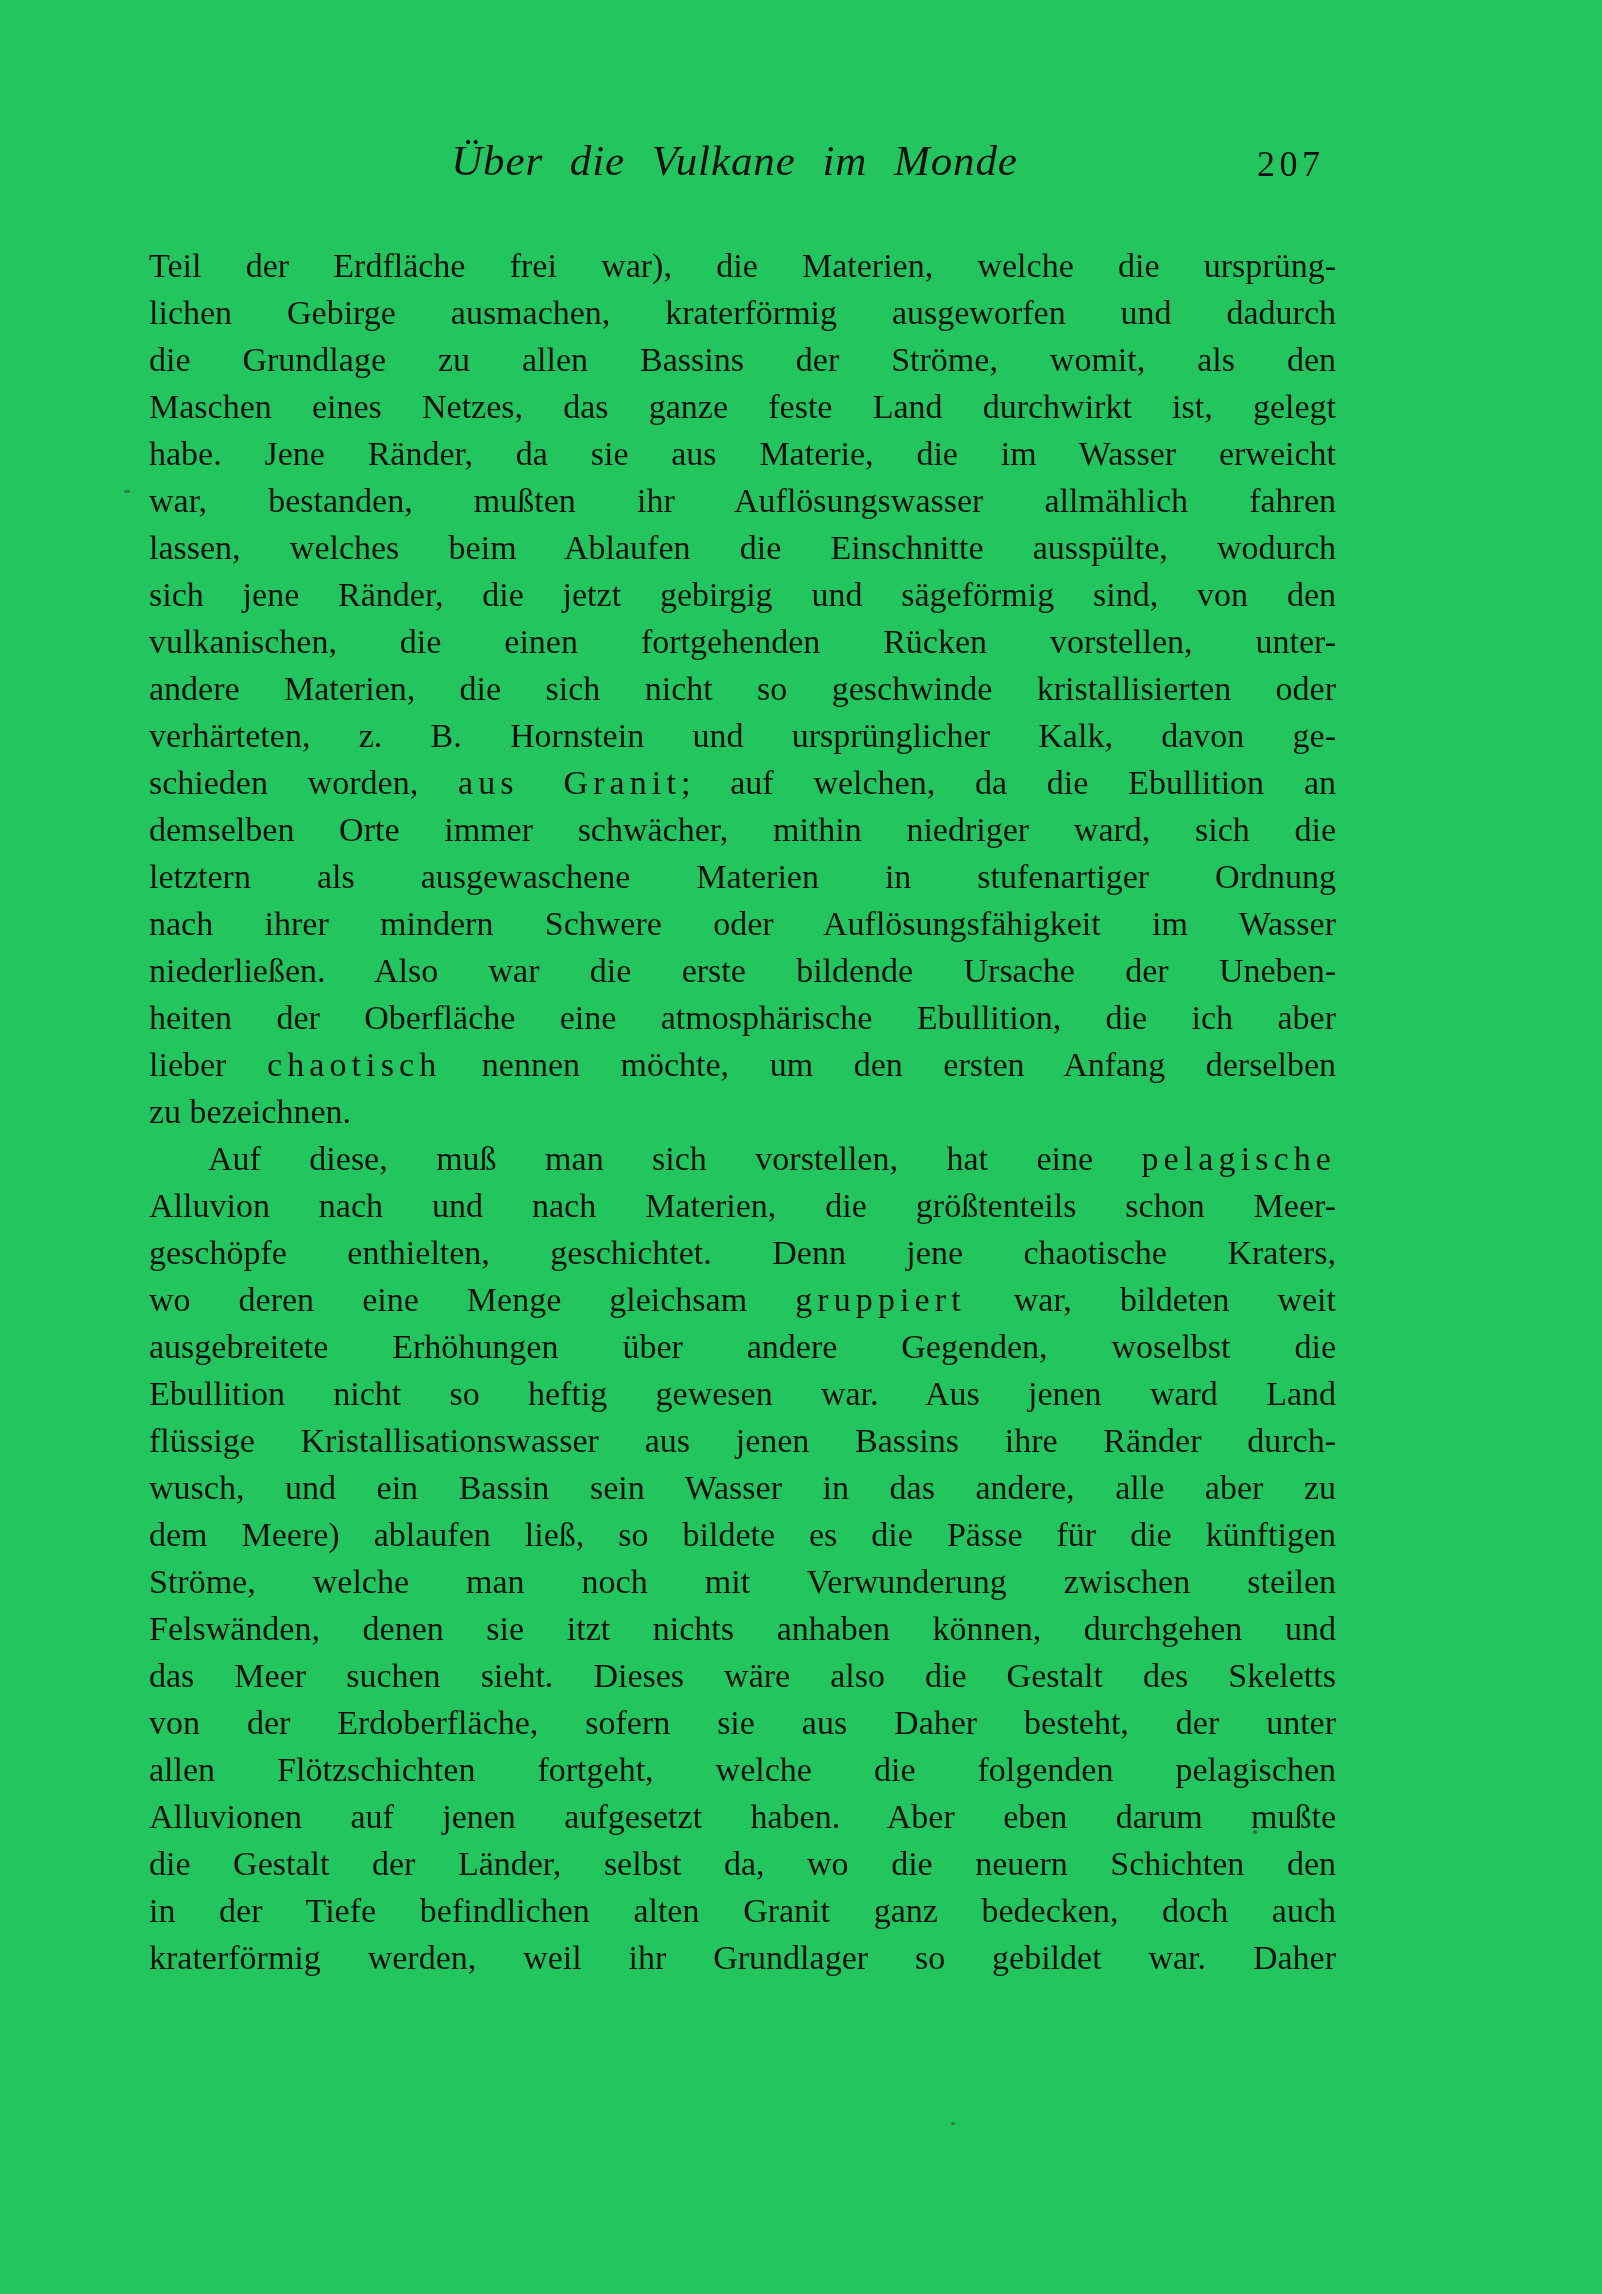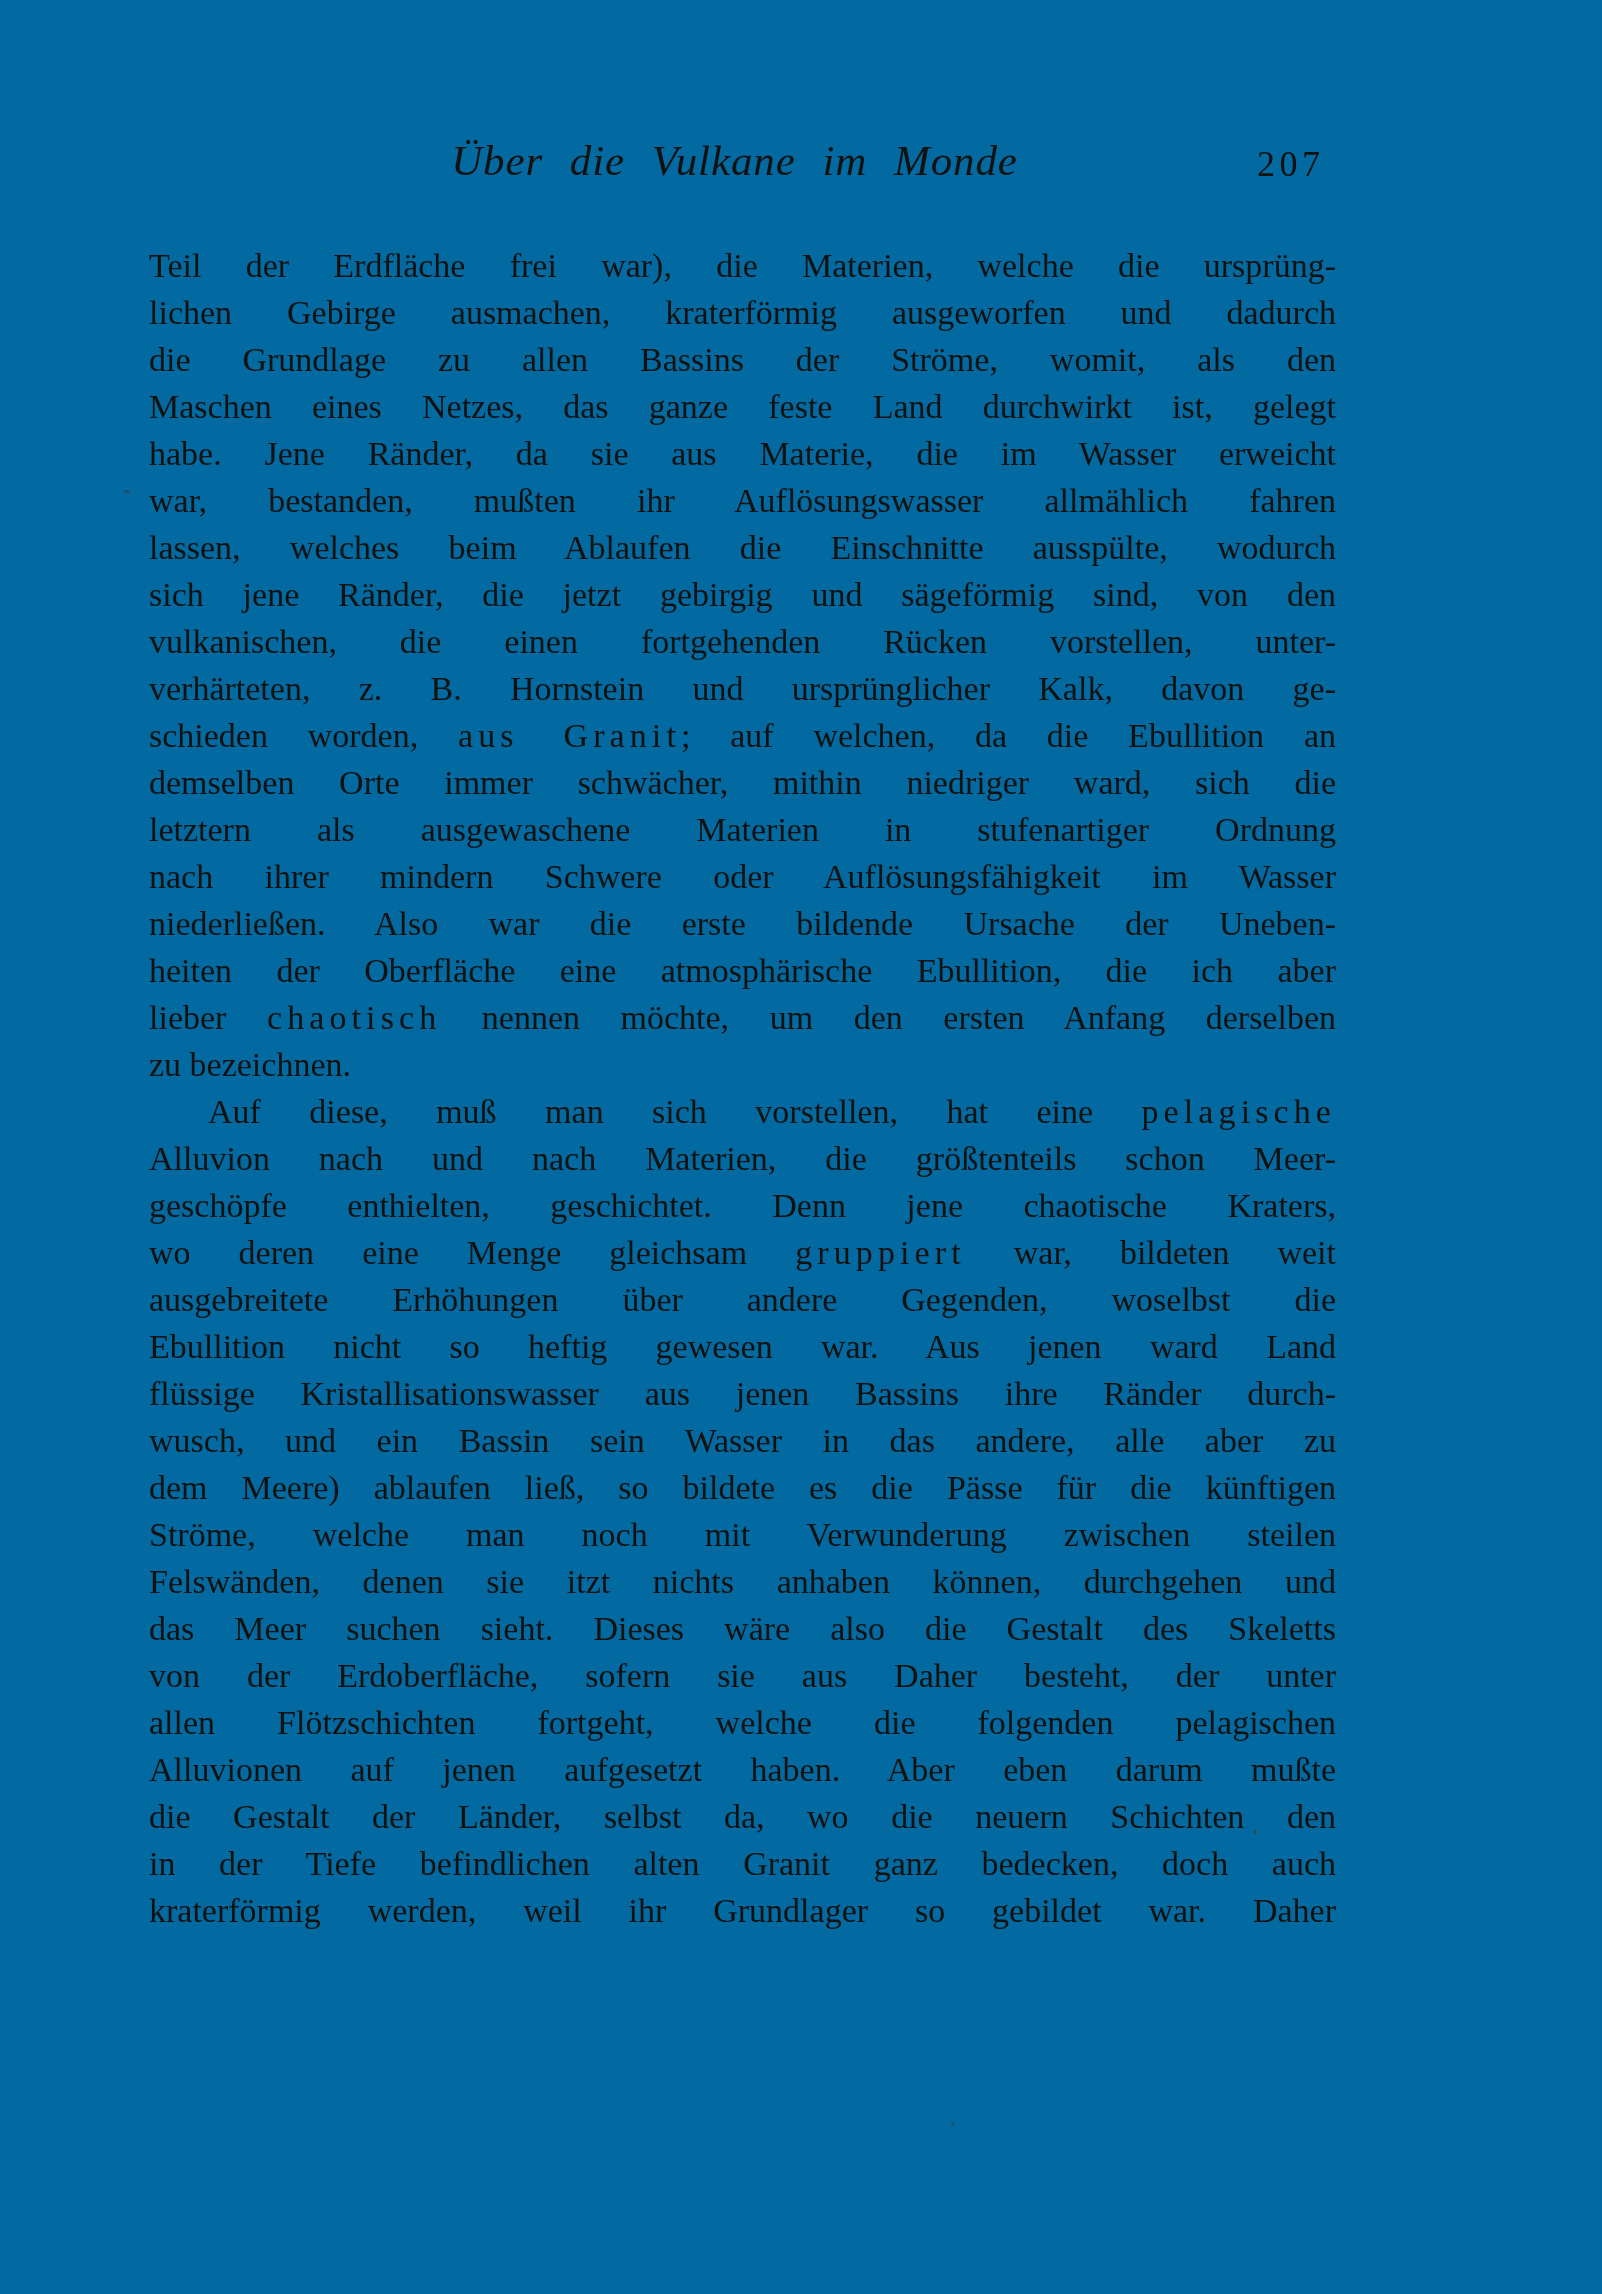--- a/index.html
+++ b/index.html
@@ -4,21 +4,21 @@
 <style>
   html, body {
     margin: 0;
     padding: 0;
     background: #ffffff;
   }
   .page {
     position: relative;
     width: 1603px;
     height: 2295px;
-    background: #0369a1;
+    background: #22c55e;
     color: #141210;
     font-family: "Liberation Serif", "DejaVu Serif", serif;
     overflow: hidden;
   }
   
   .running-head {
     position: absolute;
     top: 136px;
     left: 141px;
     width: 1187px;
@@ -92,20 +92,21 @@
   <div class="body-text">
       <div class="line"><span>Teil der Erdfläche frei war), die Materien, welche die ursprüng-</span></div>
       <div class="line"><span>lichen Gebirge ausmachen, kraterförmig ausgeworfen und dadurch</span></div>
       <div class="line"><span>die Grundlage zu allen Bassins der Ströme, womit, als den</span></div>
       <div class="line"><span>Maschen eines Netzes, das ganze feste Land durchwirkt ist, gelegt</span></div>
       <div class="line"><span>habe. Jene Ränder, da sie aus Materie, die im Wasser erweicht</span></div>
       <div class="line"><span>war, bestanden, mußten ihr Auflösungswasser allmählich fahren</span></div>
       <div class="line"><span>lassen, welches beim Ablaufen die Einschnitte ausspülte, wodurch</span></div>
       <div class="line"><span>sich jene Ränder, die jetzt gebirgig und sägeförmig sind, von den</span></div>
       <div class="line"><span>vulkanischen, die einen fortgehenden Rücken vorstellen, unter-</span></div>
+      <div class="line"><span>andere Materien, die sich nicht so geschwinde kristallisierten oder</span></div>
       <div class="line"><span>verhärteten, z. B. Hornstein und ursprünglicher Kalk, davon ge-</span></div>
       <div class="line"><span>schieden worden, </span><span class="gesperrt">aus Granit</span><span>; auf welchen, da die Ebullition an</span></div>
       <div class="line"><span>demselben Orte immer schwächer, mithin niedriger ward, sich die</span></div>
       <div class="line"><span>letztern als ausgewaschene Materien in stufenartiger Ordnung</span></div>
       <div class="line"><span>nach ihrer mindern Schwere oder Auflösungsfähigkeit im Wasser</span></div>
       <div class="line"><span>niederließen. Also war die erste bildende Ursache der Uneben-</span></div>
       <div class="line"><span>heiten der Oberfläche eine atmosphärische Ebullition, die ich aber</span></div>
       <div class="line"><span>lieber </span><span class="gesperrt">chaotisch</span><span> nennen möchte, um den ersten Anfang derselben</span></div>
       <div class="line para-end"><span>zu bezeichnen.</span></div>
       <div class="line indent"><span>Auf diese, muß man sich vorstellen, hat eine </span><span class="gesperrt">pelagische</span></div>

